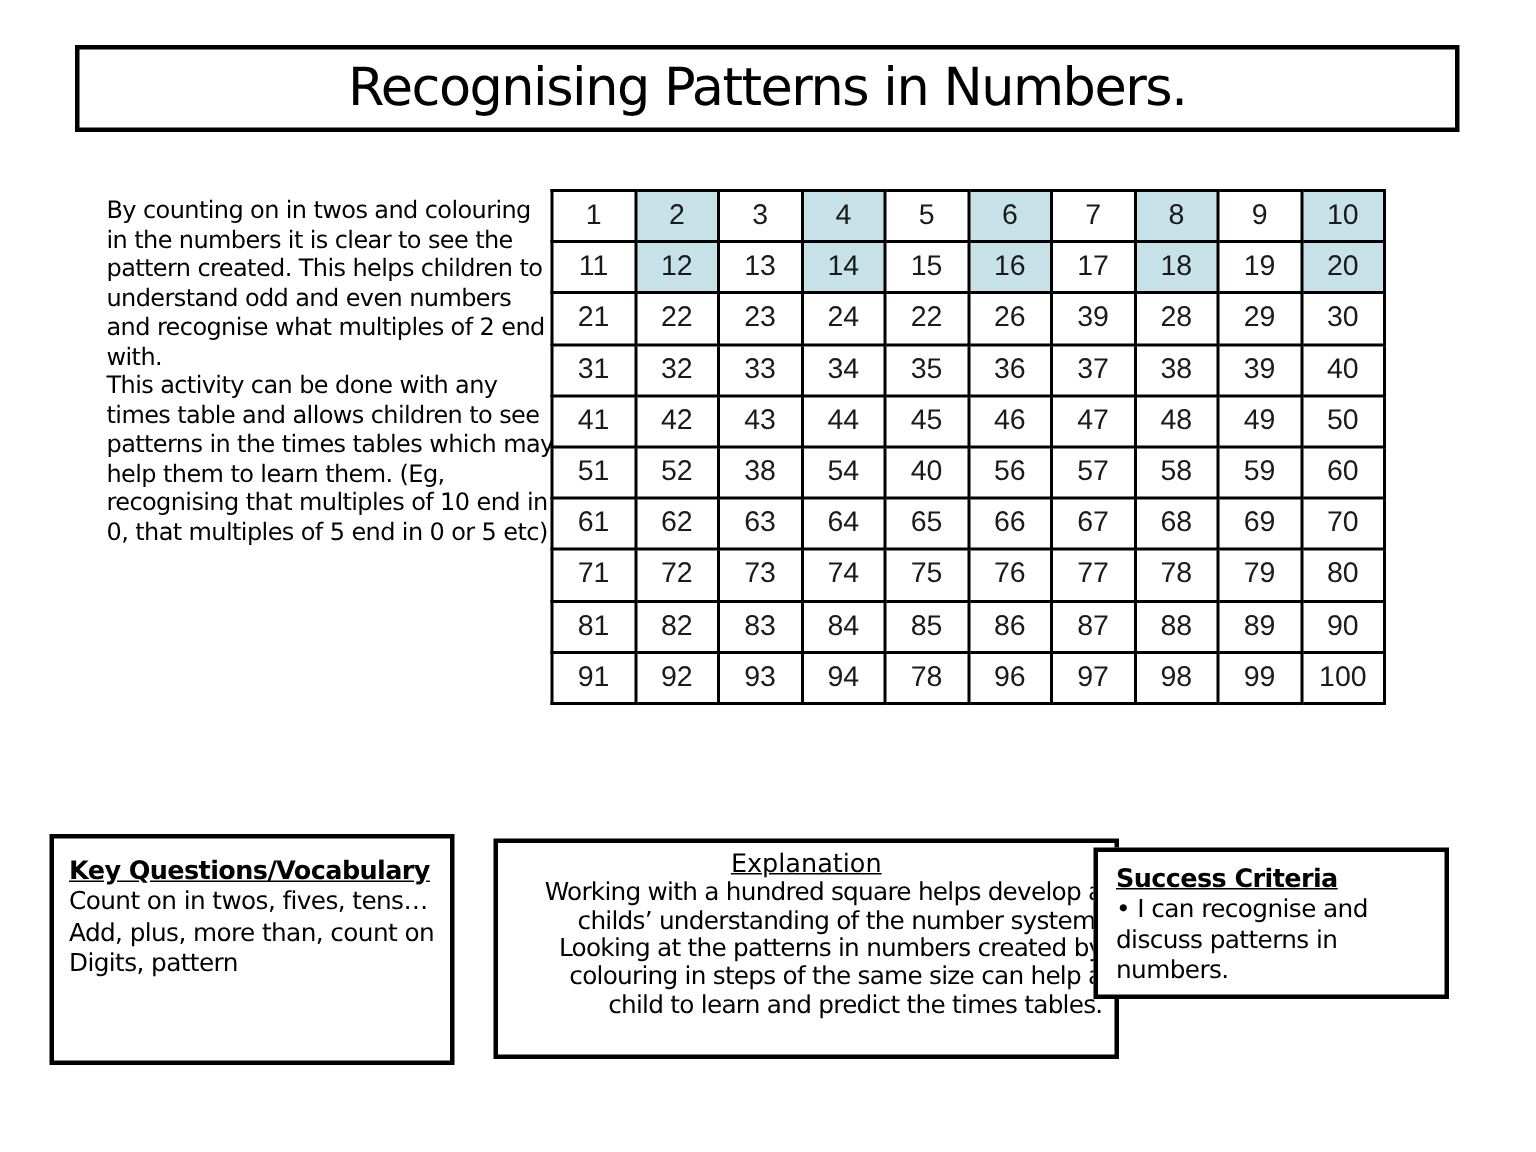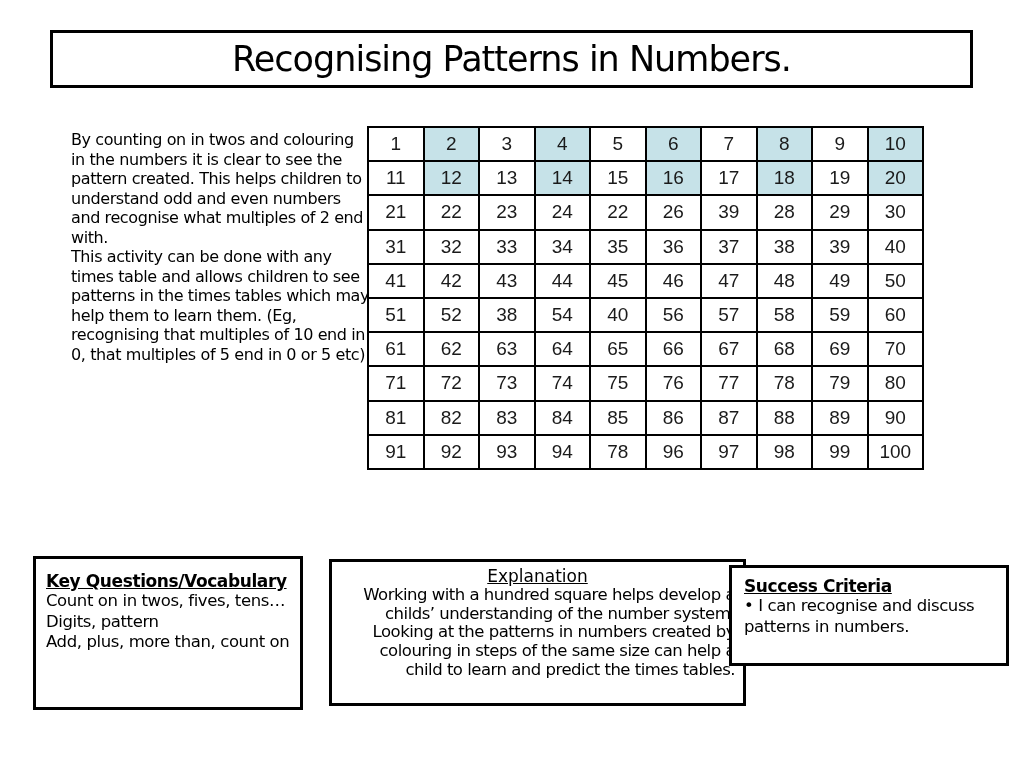--- a/index.html
+++ b/index.html
@@ -31,21 +31,21 @@
     text-align: center; vertical-align: middle;
     font-family: "Liberation Sans", sans-serif;
     font-size: 19px; color: #1a1a1a;
     background: #ffffff;
   }
   table.hundred-square td.hl { background: var(--hl, #c6e2e8); }
 
   .box { position: absolute; border: 3px solid #000; background: #fff; }
   .box-key { left: 33px; top: 556px; width: 270px; height: 154px; padding: 12px 10px; }
   .box-expl { left: 329px; top: 559px; width: 417px; height: 147px; padding: 4px 8px; text-align: center; }
-  .box-succ { left: 729px; top: 565px; width: 280px; height: 101px; padding: 8px 12px; }
+  .box-succ { left: 729px; top: 565px; width: 237px; height: 101px; padding: 8px 12px; }
 
   .box .box-title { font-size: 17px; text-decoration: underline; }
   .box-key .box-title, .box-succ .box-title { font-weight: bold; letter-spacing: -0.4px; }
   .box-expl .box-title { font-weight: normal; }
 
   .box-line, .box-body { font-size: 16.5px; line-height: 1.25; letter-spacing: -0.4px; }
   .box-expl .box-body { line-height: 1.13; letter-spacing: -0.5px; text-align: right; }
 </style>
 </head>
 <body>
@@ -182,22 +182,22 @@
           <td>98</td>
           <td>99</td>
           <td>100</td>
         </tr>
       </tbody>
   </table>
 
   <div class="box box-key">
     <div class="box-title">Key Questions/Vocabulary</div>
     <div class="box-line">Count on in twos, fives, tens…</div>
+    <div class="box-line">Add, plus, more than, count on</div>
     <div class="box-line">Digits, pattern</div>
-    <div class="box-line">Add, plus, more than, count on</div>
   </div>
 
   <div class="box box-expl">
     <div class="box-title">Explanation</div>
     <div class="box-body">Working with a hundred square helps develop a childs’ understanding of the number system. Looking at the patterns in numbers created by colouring in steps of the same size can help a child to learn and predict the times tables.</div>
   </div>
 
   <div class="box box-succ">
     <div class="box-title">Success Criteria</div>
     <div class="box-line">• I can recognise and discuss patterns in numbers.</div>

